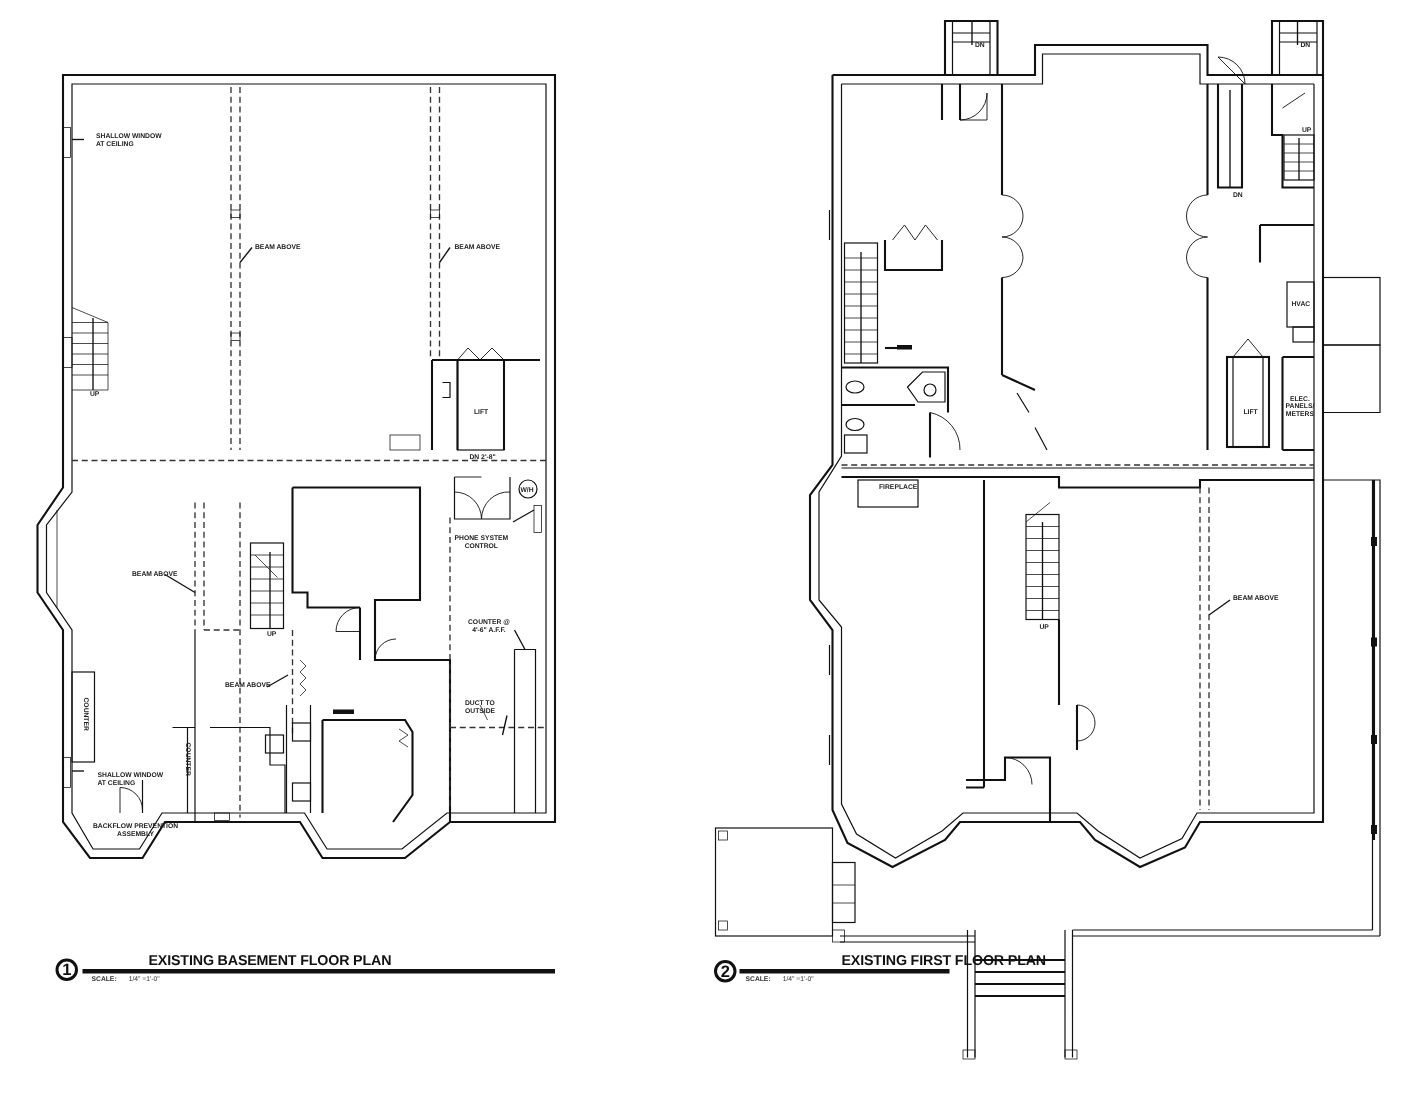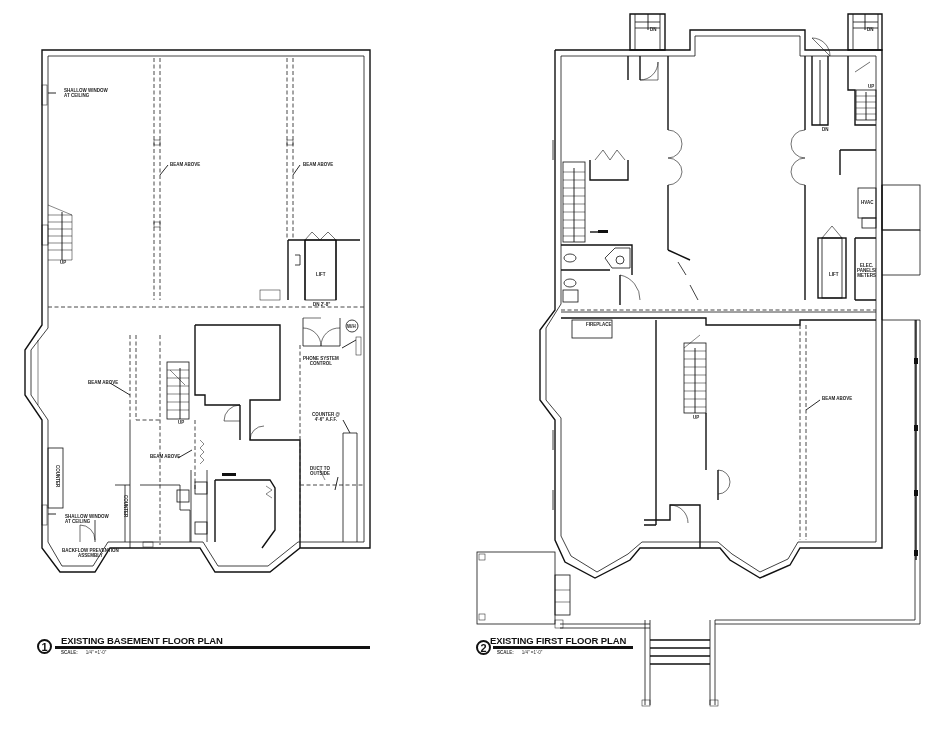--- a/index.html
+++ b/index.html
@@ -3,21 +3,21 @@
   <meta charset="utf-8">
   <style>
     html, body { margin: 0; padding: 0; background: #ffffff; }
     body { width: 943px; height: 735px; position: relative; overflow: hidden; font-family: "Liberation Sans", sans-serif; }
     svg.plan { position: absolute; left: 0; top: 0; width: 943px; height: 735px; }
     .lbl { position: absolute; font-family: "Liberation Sans", sans-serif; font-size: 4.5px; font-weight: bold; color: #222; line-height: 5px; white-space: pre; text-transform: uppercase; }
     .lbl.c { text-align: center; }
     .lbl.vert { transform: rotate(90deg); transform-origin: left top; }
     .title-block { position: absolute; }
     .title-circle { position: absolute; width: 15px; height: 15px; border: 2px solid #111; border-radius: 50%; display: flex; align-items: center; justify-content: center; font-family: "Liberation Sans", sans-serif; font-weight: bold; font-size: 11px; color: #111; background: #fff; box-sizing: border-box; }
-    .title-text { position: absolute; font-family: "Liberation Sans", sans-serif; font-weight: bold; font-size: 9.5px; color: #111; letter-spacing: -0.1px; white-space: nowrap; }
+    .title-text { position: absolute; font-family: "Liberation Sans", sans-serif; font-weight: bold; font-size: 9.5px; color: #111; letter-spacing: -0.1px; white-space: nowrap; margin-left: 38px; }
     .title-bar { position: absolute; height: 3px; background: #111; }
     .title-scale { position: absolute; font-family: "Liberation Sans", sans-serif; font-weight: bold; font-size: 4.5px; color: #333; white-space: nowrap; }
     .title-scale span { margin-left: 8px; font-weight: normal; }
   </style>
 </head>
 <body>
 
 <svg class="plan" viewBox="0 0 943 735" xmlns="http://www.w3.org/2000/svg">
   <defs>
     <style>
@@ -281,16 +281,16 @@
 
 <div class="title-block">
   <div class="title-circle" style="left:37px;top:639px;">1</div>
   <div class="title-text" style="left:61px;top:635px;">EXISTING BASEMENT FLOOR PLAN</div>
   <div class="title-bar" style="left:55px;top:646px;width:315px;"></div>
   <div class="title-scale" style="left:61px;top:650px;"><b>SCALE:</b><span>1/4" =1'-0"</span></div>
 </div>
 
 <div class="title-block">
   <div class="title-circle" style="left:476px;top:640px;">2</div>
-  <div class="title-text" style="left:490px;top:635px;">EXISTING FIRST FLOOR PLAN</div>
+  <div class="title-text" style="left:523px;top:635px;">EXISTING FIRST FLOOR PLAN</div>
   <div class="title-bar" style="left:493px;top:646px;width:140px;"></div>
   <div class="title-scale" style="left:497px;top:650px;"><b>SCALE:</b><span>1/4" =1'-0"</span></div>
 </div>
 
 </body></html>

